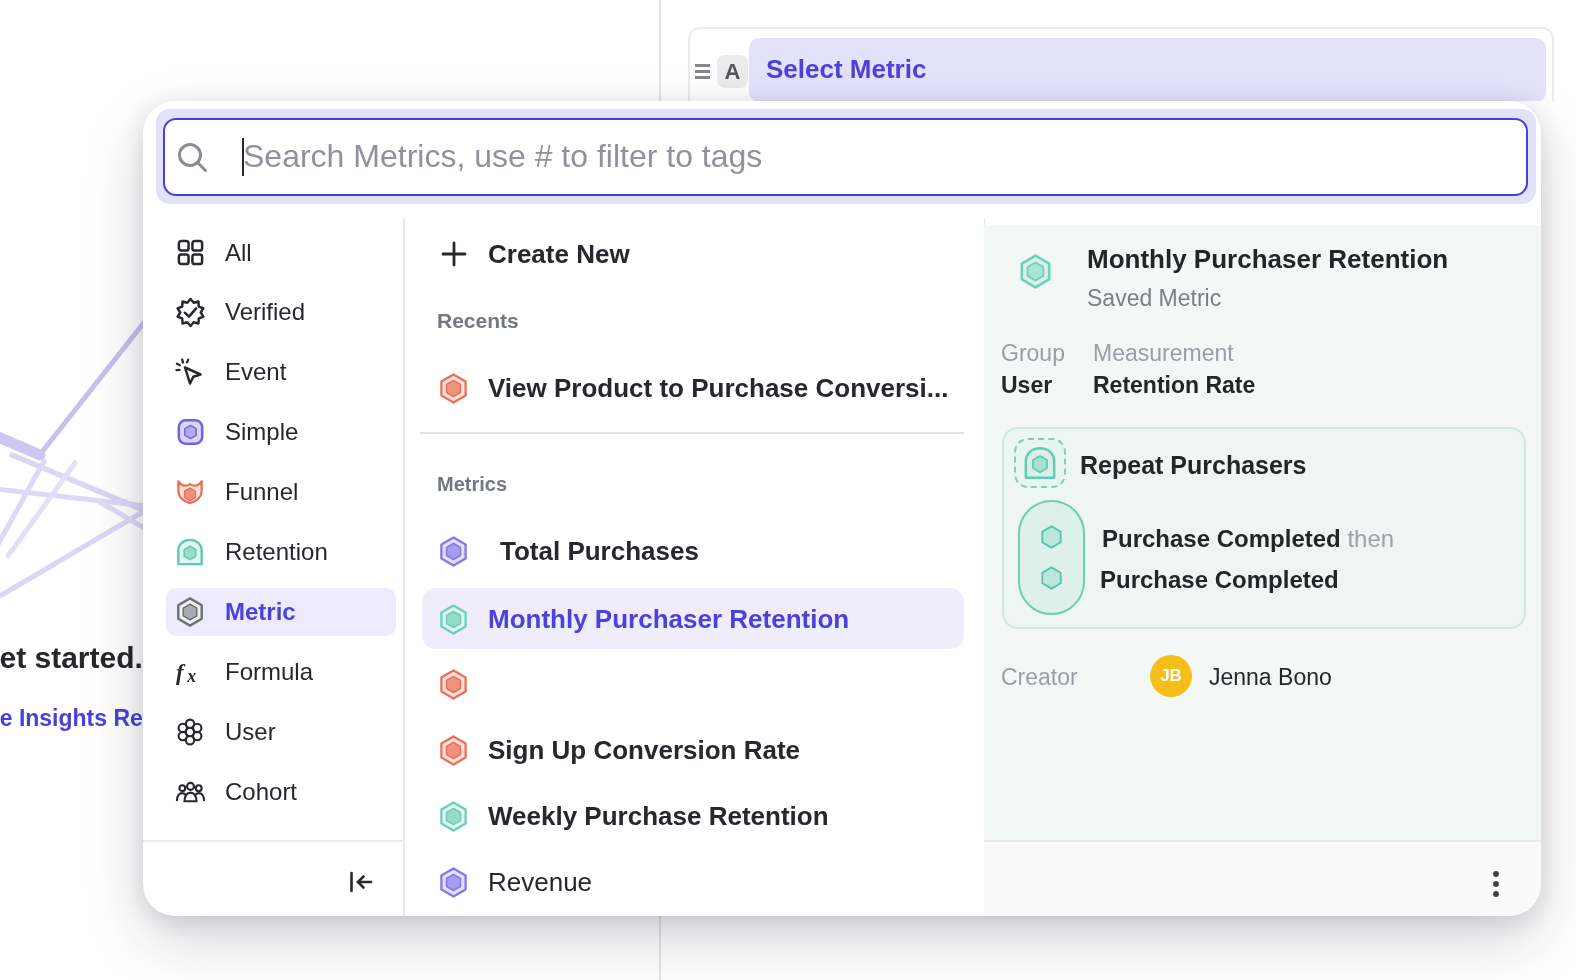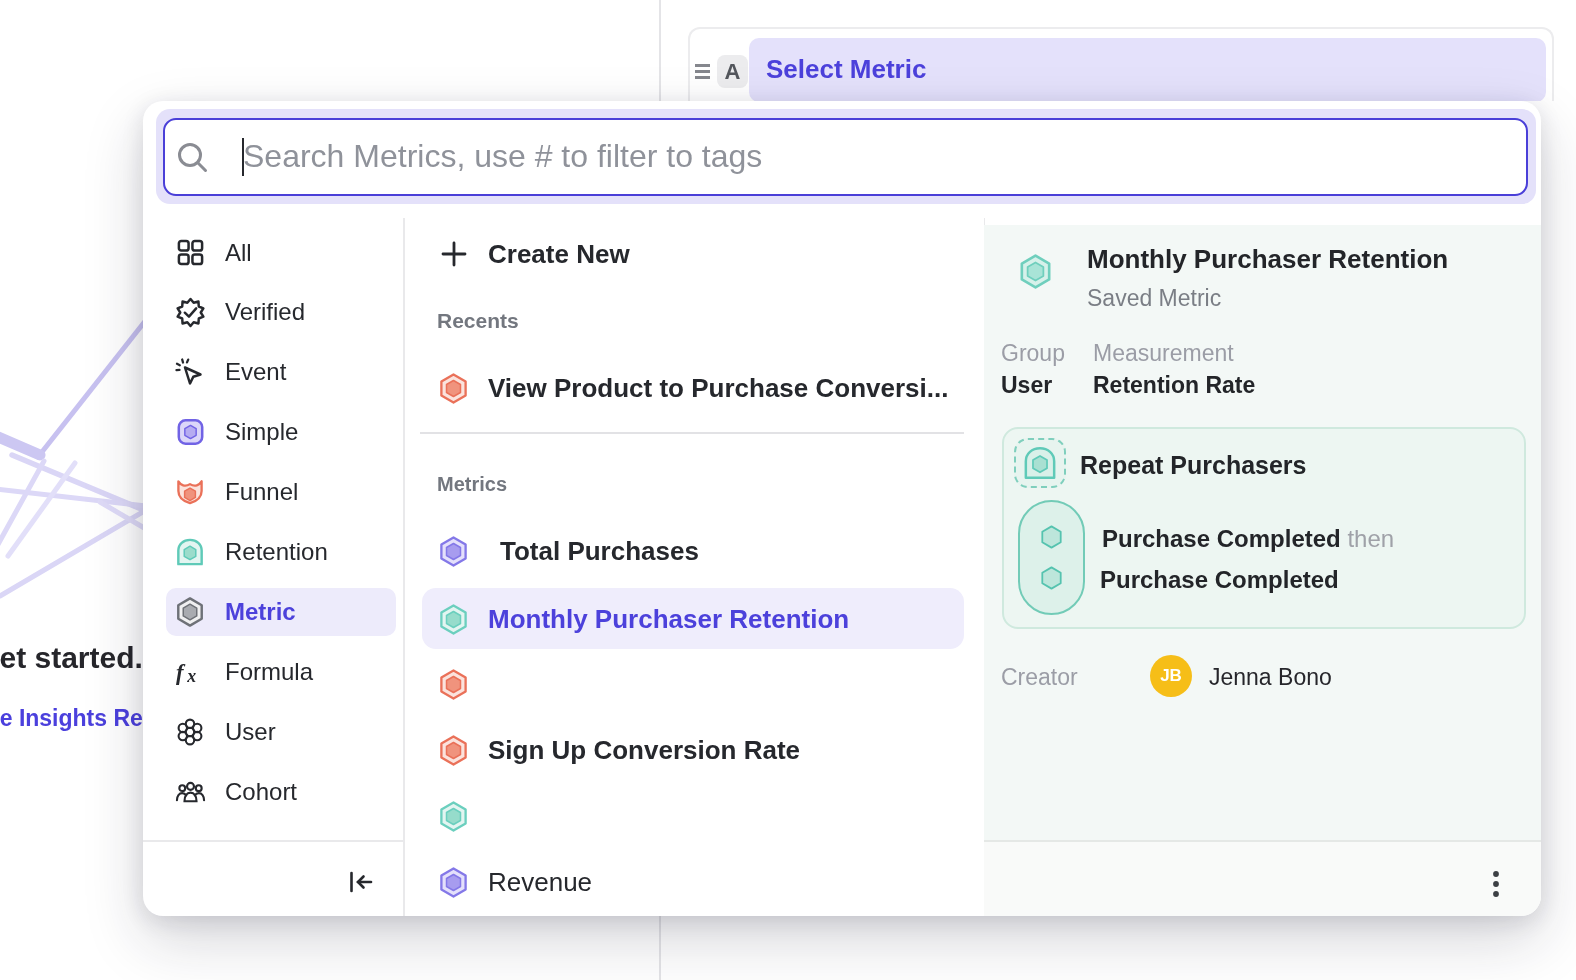--- a/index.html
+++ b/index.html
@@ -34,21 +34,21 @@
   <div class="abs" style="left:5px;top:35px;width:15px;height:13px">
     <div style="height:2.5px;background:#85878D;margin-bottom:3.5px"></div>
     <div style="height:2.5px;background:#85878D;margin-bottom:3.5px"></div>
     <div style="height:2.5px;background:#85878D"></div>
   </div>
   <div class="abs" style="left:27px;top:26px;width:31px;height:33px;background:#ECECEE;border-radius:8px;display:flex;align-items:center;justify-content:center;font-size:22px;font-weight:bold;color:#53565C">A</div>
   <div class="abs" style="left:59px;top:9px;width:797px;height:64px;background:#E4E1FB;border-radius:10px"></div>
   <div class="abs" style="left:76px;top:25px;font-size:26px;font-weight:bold;color:#4C41DB">Select Metric</div>
 </div>
 
-<div class="abs" style="left:143px;top:101px;width:1398px;height:815px;background:#fff;border-radius:20px;box-shadow:0 24px 60px rgba(25,25,50,0.18), 0 5px 22px rgba(25,25,50,0.12);overflow:hidden">
+<div class="abs" style="left:143px;top:101px;width:1398px;height:815px;background:#fff;border-radius:32px;box-shadow:0 24px 60px rgba(25,25,50,0.18), 0 5px 22px rgba(25,25,50,0.12);overflow:hidden">
 
   <div class="abs" style="left:13px;top:8px;width:1380px;height:95px;background:#E4E1FA;border-radius:14px"></div>
   <div class="abs" style="left:20px;top:17px;width:1365px;height:78px;background:#fff;border:2px solid #4A3FD8;border-radius:13px"></div>
   <svg class="abs" style="left:34px;top:41px" width="32" height="32" viewBox="0 0 32 32">
     <circle cx="13" cy="13" r="10.5" fill="none" stroke="#8A8C93" stroke-width="3"></circle>
     <line x1="20.8" y1="20.8" x2="28.5" y2="28.5" stroke="#8A8C93" stroke-width="3" stroke-linecap="round"></line>
   </svg>
   <div class="abs" style="left:99px;top:37px;width:2px;height:38px;background:#26282D"></div>
   <div class="abs" style="left:100px;top:37px;font-size:32px;color:#8F929A">Search Metrics, use # to filter to tags</div>
 
@@ -188,20 +188,21 @@
 </svg></div>
 <div class="abs" style="left:295px;top:633.5px;width:32px;height:32px"><svg width="31" height="31" viewBox="0 0 32 32" style="">
 <polygon points="16,1.5 28.5,8.75 28.5,23.25 16,30.5 3.5,23.25 3.5,8.75" fill="#FBE3DD" stroke="#EA7159" stroke-width="2.4" stroke-linejoin="round"></polygon>
 <polygon points="16,7.699999999999999 23.2,11.85 23.2,20.15 16,24.3 8.8,20.15 8.8,11.85" fill="#F0937D" stroke="#EA7159" stroke-width="1.6" stroke-linejoin="round"></polygon>
 </svg></div>
 <div class="abs" style="left:345px;top:634px;font-size:26px;line-height:30px;font-weight:bold;color:#26282D;white-space:nowrap">Sign Up Conversion Rate</div>
 <div class="abs" style="left:295px;top:699.5px;width:32px;height:32px"><svg width="31" height="31" viewBox="0 0 32 32" style="">
 <polygon points="16,1.5 28.5,8.75 28.5,23.25 16,30.5 3.5,23.25 3.5,8.75" fill="#E3F5F1" stroke="#6BCFBE" stroke-width="2.4" stroke-linejoin="round"></polygon>
 <polygon points="16,7.699999999999999 23.2,11.85 23.2,20.15 16,24.3 8.8,20.15 8.8,11.85" fill="#96DCCB" stroke="#6BCFBE" stroke-width="1.6" stroke-linejoin="round"></polygon>
 </svg></div>
+<div class="abs" style="left:345px;top:700px;font-size:26px;line-height:30px;font-weight:bold;color:#26282D;white-space:nowrap">Weekly Purchase Retention</div>
 <div class="abs" style="left:295px;top:765.5px;width:32px;height:32px"><svg width="31" height="31" viewBox="0 0 32 32" style="">
 <polygon points="16,1.5 28.5,8.75 28.5,23.25 16,30.5 3.5,23.25 3.5,8.75" fill="#E4E0FB" stroke="#8478E8" stroke-width="2.4" stroke-linejoin="round"></polygon>
 <polygon points="16,7.699999999999999 23.2,11.85 23.2,20.15 16,24.3 8.8,20.15 8.8,11.85" fill="#A79CEF" stroke="#8478E8" stroke-width="1.6" stroke-linejoin="round"></polygon>
 </svg></div>
 <div class="abs" style="left:345px;top:766px;font-size:26px;line-height:30px;font-weight:normal;color:#26282D;white-space:nowrap">Revenue</div>
 
   <div class="abs" style="left:841px;top:124px;width:557px;height:615px;background:#F3F8F6"></div>
   <div class="abs" style="left:841px;top:739px;width:557px;height:76px;background:#F9FAF9"></div>
   <div class="abs" style="left:841px;top:739px;width:557px;height:1.5px;background:#E5E8E6"></div>
 

